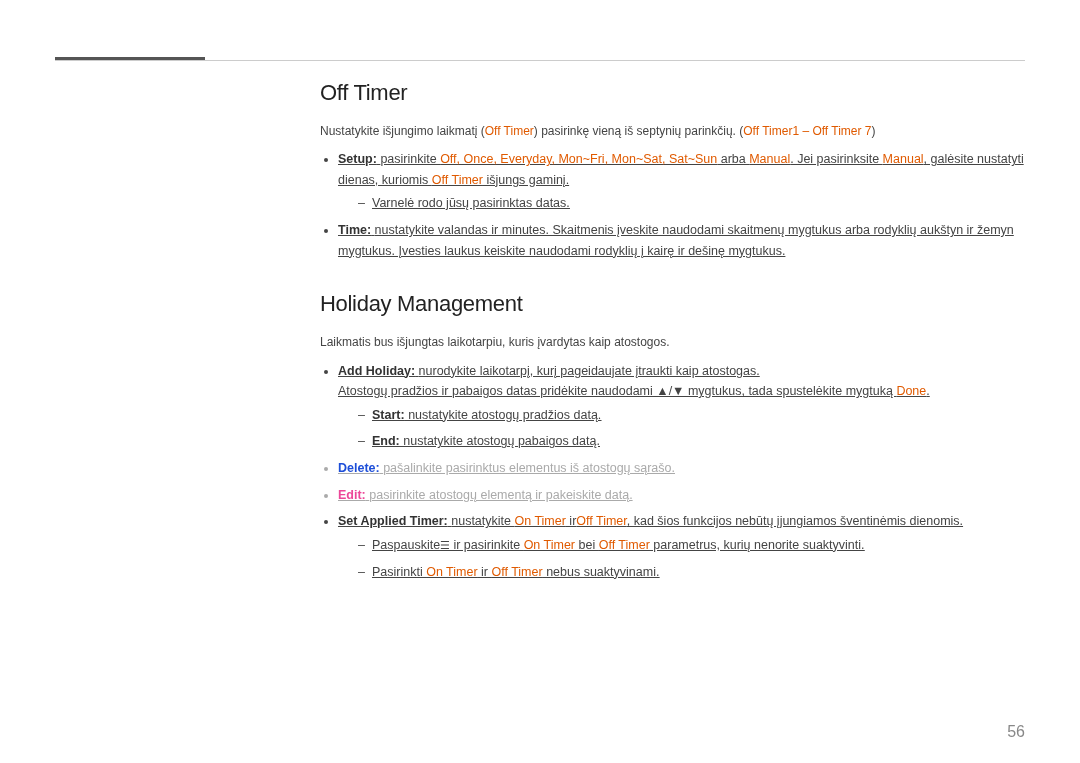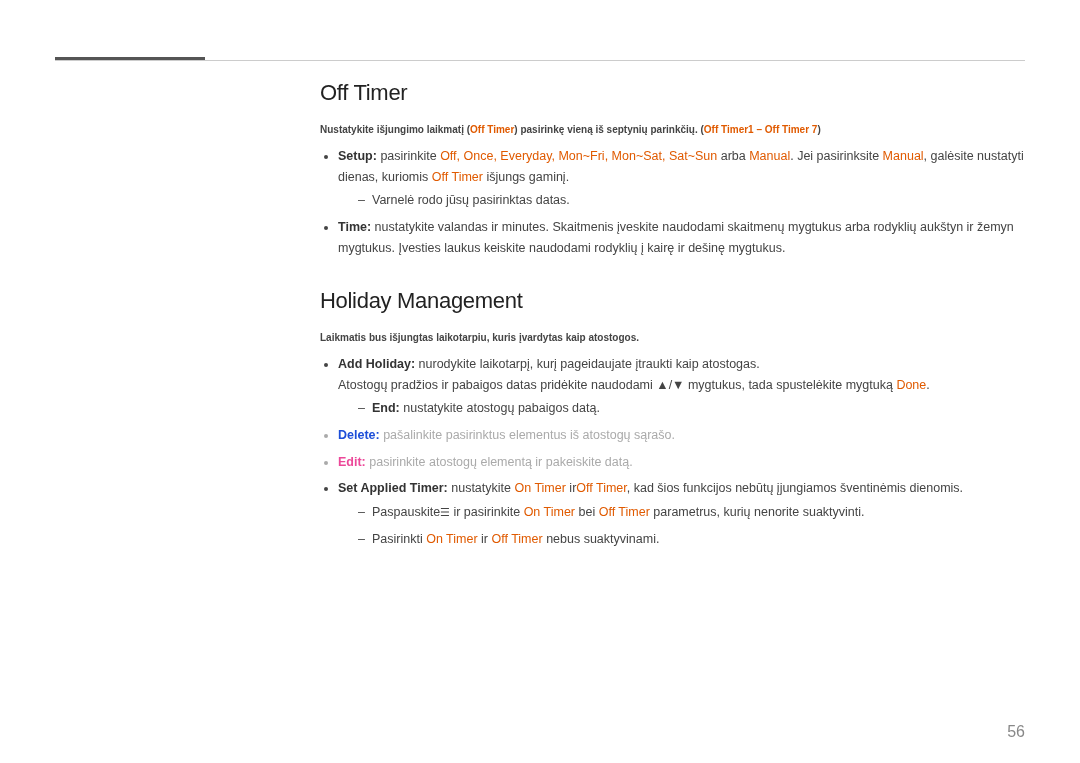--- a/index.html
+++ b/index.html
@@ -55,41 +55,41 @@
     
     .section-title {
       font-size: 22px;
       font-weight: 300;
       color: #222222;
       margin-bottom: 16px;
       letter-spacing: -0.3px;
     }
 
     .section-description {
-      font-size: 10px;
+      font-size: 12px;
       color: #444444;
       line-height: 1.6;
       margin-bottom: 8px;
-      font-weight: bold;
     }
 
     .orange { color: #e05a00; }
     .bold-label { font-weight: 600; color: #333; }
 
     .bullet-list {
       margin-left: 18px;
       margin-bottom: 10px;
     }
 
     .bullet-list li {
       list-style: disc;
       font-size: 12.5px;
       color: #444444;
       line-height: 1.65;
       margin-bottom: 6px;
+      text-decoration: underline;
     }
 
     .sub-list {
       margin-left: 20px;
       margin-top: 3px;
     }
 
     .sub-list li {
       list-style: none;
       font-size: 12.5px;
@@ -157,20 +157,21 @@
 
       <p class="section-description">Laikmatis bus išjungtas laikotarpiu, kuris įvardytas kaip atostogos.</p>
 
       <ul class="bullet-list">
 
         <li>
           <span class="orange bold-label">Add Holiday:</span>
           <span> nurodykite laikotarpį, kurį pageidaujate įtraukti kaip atostogas.</span><br>
           <span>Atostogų pradžios ir pabaigos datas pridėkite naudodami ▲/▼ mygtukus, tada spustelėkite mygtuką </span><span class="orange">Done</span><span>.</span><br>
           <ul class="sub-list">
+            <li><span class="bold-label">Start:</span><span> nustatykite atostogų pradžios datą.</span></li>
             <li><span class="bold-label">End:</span><span> nustatykite atostogų pabaigos datą.</span></li>
           </ul>
         </li>
 
         <li style="color:#aaaaaa;">
           <span style="font-weight:600; color:#1d4ed8;">Delete:</span>
           <span> pašalinkite pasirinktus elementus iš atostogų sąrašo.</span>
         </li>
 
         <li style="color:#aaaaaa;">

